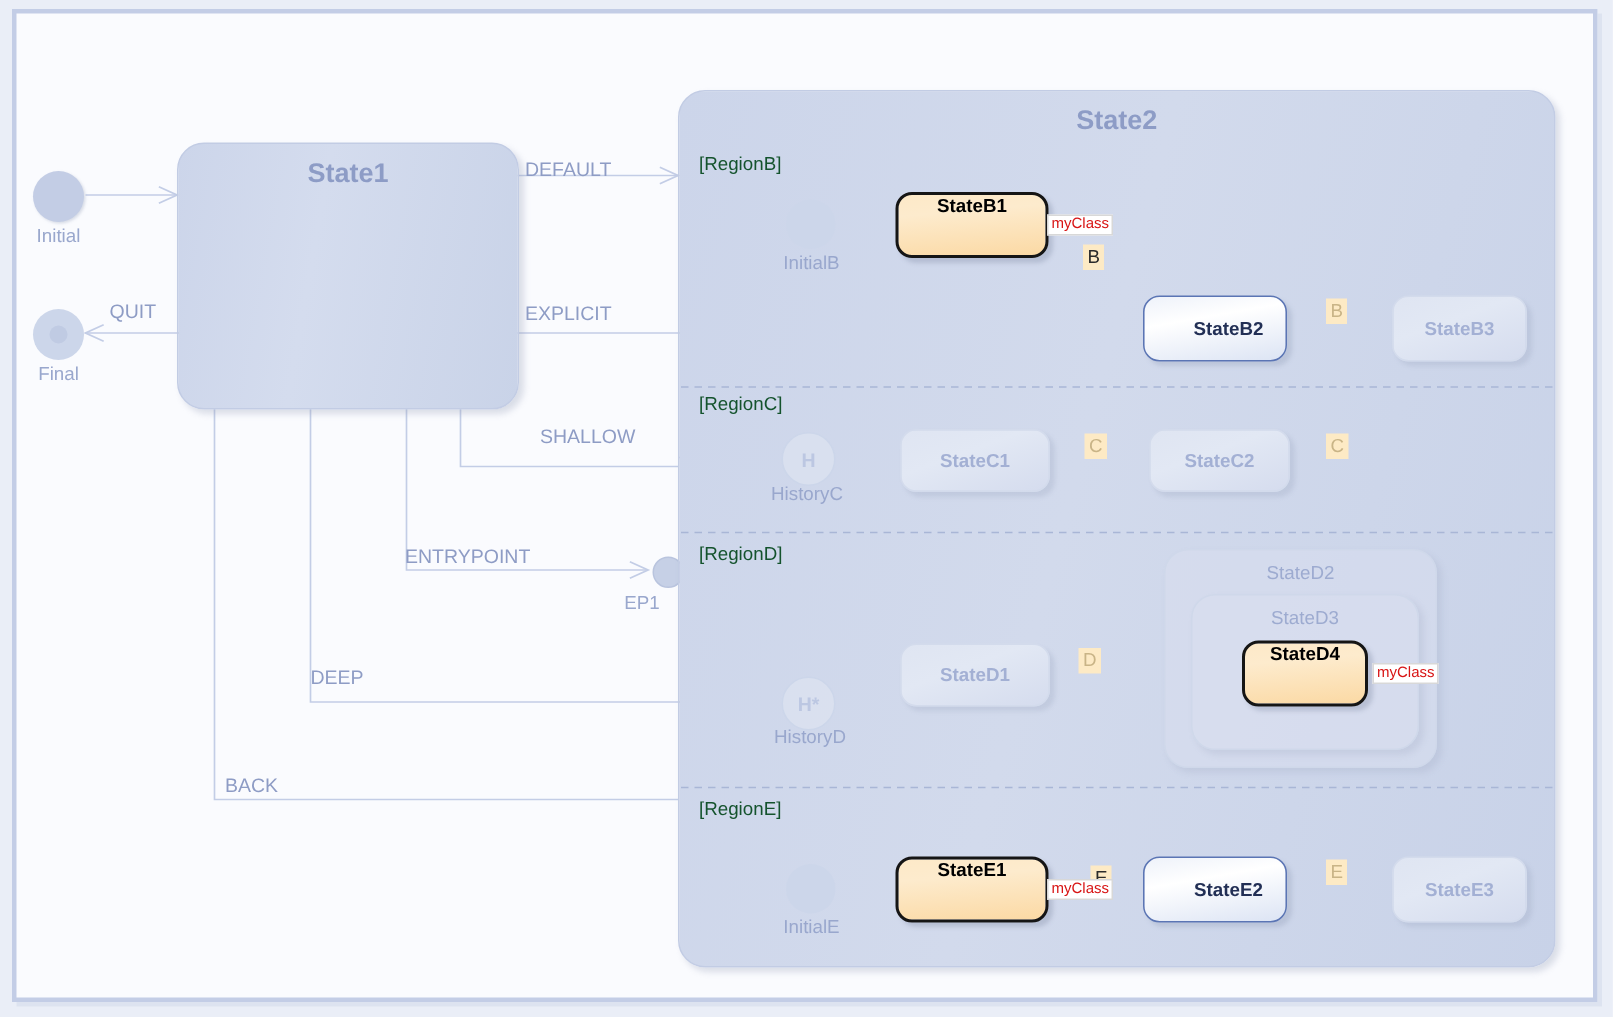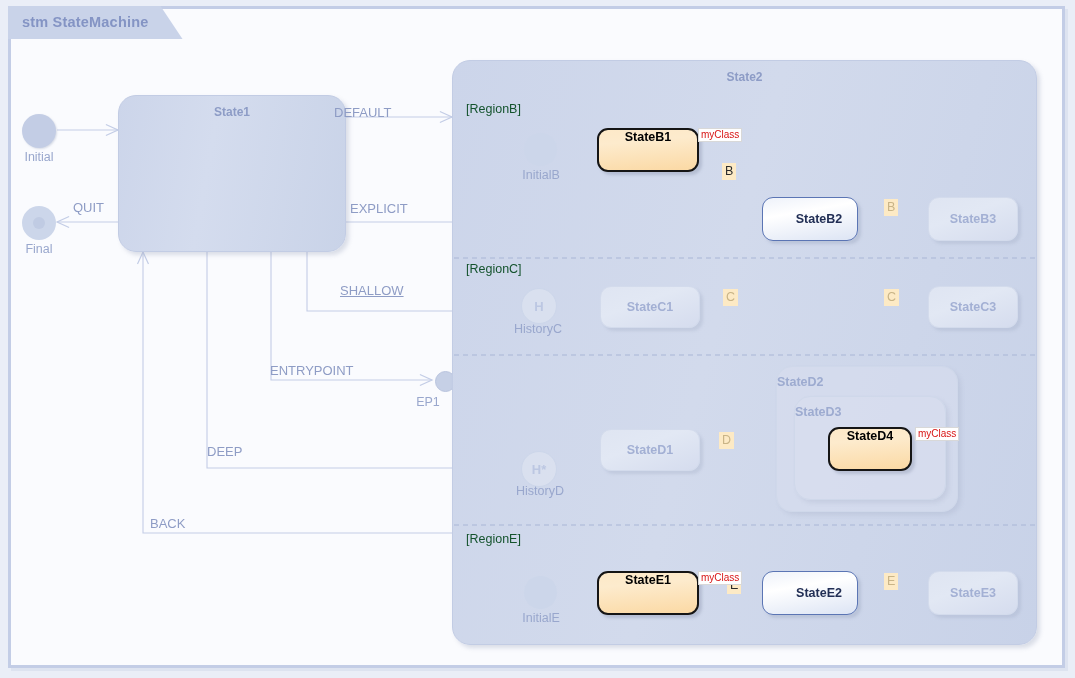--- a/index.html
+++ b/index.html
@@ -22,21 +22,21 @@
 
   
   .node{position:absolute;box-sizing:border-box;z-index:3;}
 
   .bigstate{ 
     background:linear-gradient(105deg,#ccd5ea 0%,#d2daec 45%,#c8d2e8 100%);
     border:1px solid #c2cce4;border-radius:18px;
     box-shadow:3px 3px 4px rgba(150,160,185,.32);
   }
   .bigstate .hdr{position:absolute;left:0;right:0;top:9px;text-align:center;
-    color:#8d9cc6;font-weight:bold;font-size:12px;}
+    color:#8d9cc6;font-weight:bold;font-size:18px;}
 
   .state1{background:linear-gradient(100deg,#ccd5ea 0%,#d4dcee 40%,#c9d3e8 100%);}
 
   
   .sfade{background:linear-gradient(160deg,#dfe5f2 0%,#e2e8f4 40%,#d5dcee 100%);
     border:1px solid #d3dbec;border-radius:11px;
     box-shadow:3px 3px 3px rgba(155,165,190,.28);
     display:flex;align-items:center;justify-content:center;
     color:#a3b0d4;font-weight:bold;font-size:12.5px;}
 
@@ -50,22 +50,22 @@
   
   .sorange{background:linear-gradient(175deg,#fde9c8 0%,#fdebcd 30%,#fbd9a4 100%);
     border:2px solid #151515;border-radius:11px;
     box-shadow:3px 3px 3px rgba(140,150,175,.4);
     display:flex;align-items:flex-start;justify-content:center;
     color:#000;font-weight:bold;font-size:12.5px;}
 
   
   .snest{background:rgba(216,223,238,.55);border:1px solid #cfd8ea;border-radius:16px;
     box-shadow:3px 3px 4px rgba(150,160,185,.22);}
-  .snest .hdr{position:absolute;left:0;right:0;top:8px;
-    color:#9dabd0;font-weight:bold;font-size:12.5px;}
+  .snest .hdr{position:absolute;left:0;right:0;top:8px;text-align:center;
+    color:#9dabd0;font-weight:normal;font-size:12.5px;}
 
   
   .region{position:absolute;z-index:3;}
   .region .rlabel{position:absolute;left:14px;top:6px;color:#14532d;
     font-size:12.5px;}
 
   
   .pnode{position:absolute;z-index:3;}
   .circ{border-radius:50%;}
   .initial-dark{background:#c3cde5;box-shadow:1px 1px 2px rgba(150,160,185,.35);}
@@ -83,30 +83,29 @@
   
   .tlabel{position:absolute;z-index:4;color:#8e9cc5;font-size:13px;white-space:nowrap;}
 
   
   .chip{position:absolute;z-index:4;background:#fdeac5;color:#c9b487;
     font-size:12.5px;padding:0 3px;line-height:17px;height:17px;white-space:nowrap;}
   .chip.on{color:#2b2b2b;}
 
   
   .mytag{position:absolute;z-index:6;background:#ffffff;border:1px solid #d8d8d8;
-    color:#d81414;font-size:10px;line-height:12px;padding:0 2px;white-space:nowrap;}
+    color:#d81414;font-size:10px;line-height:12px;padding:0 2px;white-space:nowrap;margin-top:15px;}
 </style>
 </head>
 <body>
 
 <div id="stage">
 
   <div id="frame-shadow"></div>
   <div id="frame"></div>
-  <div id="title-tab">stm StateMachine</div>
 
   <svg id="wires">
     <defs>
       <marker id="ahf" markerWidth="14" markerHeight="12" refX="12" refY="6" orient="auto">
         <path d="M1,1 L12,6 L1,11" fill="none" stroke="#c3cde6" stroke-width="1.1"></path>
       </marker>
       <marker id="ahd" markerWidth="14" markerHeight="12" refX="12" refY="6" orient="auto">
         <path d="M1,1 L12,6 L1,11" fill="#2b2b2b" stroke="#2b2b2b" stroke-width="1"></path>
       </marker>
     </defs>
@@ -163,30 +162,30 @@
   </svg>
 
   <div class="pnode circ initial-dark" style="left:22px;top:114px;width:34px;height:34px;"></div>
   <div class="plabel" style="left:2px;top:150px;width:74px;">Initial</div>
 
   <div class="pnode circ final-outer" style="left:22px;top:206px;width:34px;height:34px;">
     <div class="final-inner"></div>
   </div>
   <div class="plabel" style="left:2px;top:242px;width:74px;">Final</div>
 
-  <div class="node bigstate state1" style="left:118px;top:95px;width:228px;height:157px;">
+  <div class="node bigstate state1" style="left:118px;top:95px;width:228px;height:178px;">
     <div class="hdr">State1</div>
   </div>
 
   <div class="pnode circ entrypt" style="left:435px;top:371px;width:19px;height:19px;"></div>
   <div class="plabel" style="left:398px;top:395px;width:60px;">EP1</div>
 
-  <div class="tlabel" style="left:334px;top:105px;">DEFAULT</div>
+  <div class="tlabel" style="left:350px;top:105px;">DEFAULT</div>
   <div class="tlabel" style="left:350px;top:201px;">EXPLICIT</div>
-  <div class="tlabel" style="left:340px;top:283px;text-decoration:underline;">SHALLOW</div>
+  <div class="tlabel" style="left:360px;top:283px;">SHALLOW</div>
   <div class="tlabel" style="left:270px;top:363px;">ENTRYPOINT</div>
   <div class="tlabel" style="left:207px;top:444px;">DEEP</div>
   <div class="tlabel" style="left:150px;top:516px;">BACK</div>
   <div class="tlabel" style="left:73px;top:200px;">QUIT</div>
 
   <div class="node bigstate" style="left:452px;top:60px;width:585px;height:585px;">
     <div class="hdr">State2</div>
   </div>
 
   <svg style="position:absolute;left:452px;top:60px;width:585px;height:585px;z-index:4;">
@@ -225,27 +224,30 @@
   </div>
 
   <div class="pnode circ hist" style="left:521px;top:288px;width:34px;height:34px;">
     <span>H</span>
   </div>
   <div class="plabel" style="left:501px;top:322px;width:74px;">HistoryC</div>
 
   <div class="node sfade" style="left:600px;top:286px;width:100px;height:42px;">
     <span>StateC1</span>
   </div>
-  <div class="node sfade" style="left:928px;top:286px;width:90px;height:42px;">
-    <span>StateC3</span>
+  <div class="node sfade" style="left:766px;top:286px;width:94px;height:42px;">
+    <span>StateC2</span>
   </div>
 
   <div class="chip" style="left:723px;top:289px;">C</div>
   <div class="chip" style="left:884px;top:289px;">C</div>
 
+  <div class="region" style="left:452px;top:356px;width:585px;height:170px;">
+    <div class="rlabel">[RegionD]</div>
+  </div>
 
   <div class="pnode circ hist" style="left:521px;top:451px;width:34px;height:34px;">
     <span>H*</span>
   </div>
   <div class="plabel" style="left:501px;top:484px;width:78px;">HistoryD</div>
 
   <div class="node sfade" style="left:600px;top:429px;width:100px;height:42px;">
     <span>StateD1</span>
   </div>
 

